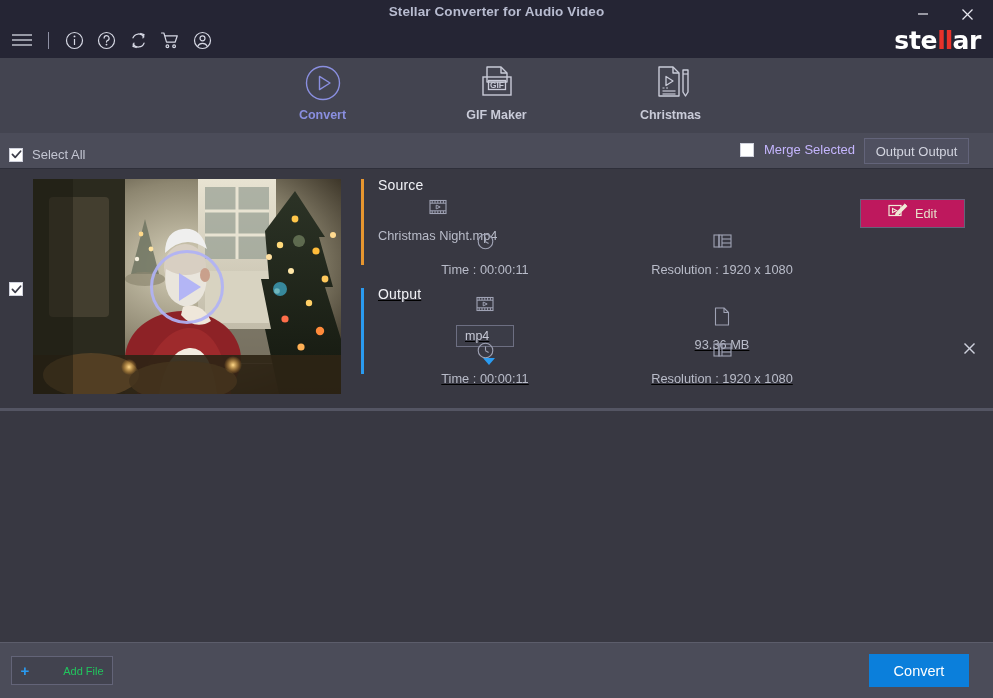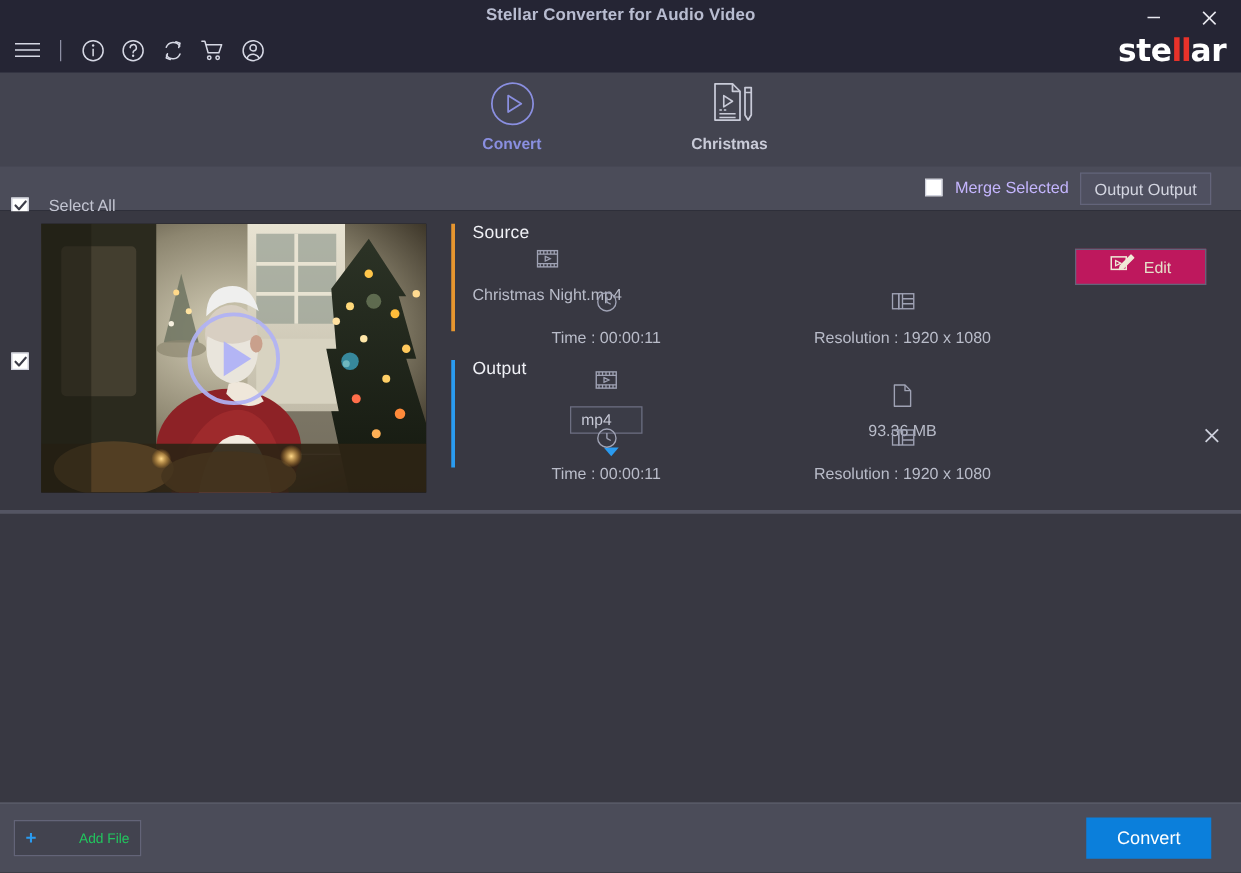--- a/index.html
+++ b/index.html
@@ -78,22 +78,22 @@
     border-bottom: 1px solid #2e2f3a;
   }
   .chk {
     width: 14px; height: 14px; background: #ffffff; border: 1px solid #cfd1dc;
     display: inline-flex; align-items: center; justify-content: center;
     flex: 0 0 auto;
   }
   .chk svg { display: block; }
   .chk.off svg { visibility: hidden; }
   .selall {
-    position: absolute; left: 9px; top: 24px;
-    display: flex; align-items: center; gap: 16px; cursor: pointer; text-align: center;
+    position: absolute; left: 9px; top: 14px;
+    display: flex; align-items: center; gap: 9px; cursor: pointer; text-align: center;
   }
   .selall .t { font-size: 13px; color: #c3c5d2; }
   .merge {
     position: absolute; right: 138px; top: 9px;
     display: flex; align-items: center; gap: 10px; cursor: pointer;
   }
   .merge .t { font-size: 13px; color: #c4b5fd; }
   .outfmt {
     position: absolute; right: 24px; top: 5px;
     width: 105px; height: 26px;
@@ -267,20 +267,32 @@
     <div class="mode active">
       <span class="glyph">
         <svg width="38" height="38" viewBox="0 0 38 38">
           <circle cx="19" cy="19" r="16.5" fill="none" stroke="currentColor" stroke-width="1.4"></circle>
           <path d="M15.5 12.4 L26 19 L15.5 25.6 Z" fill="none" stroke="currentColor" stroke-width="1.4" stroke-linejoin="round"></path>
         </svg>
       </span>
       <span class="lbl">Convert</span>
     </div>
 
+    <div class="mode">
+      <span class="glyph">
+        <svg width="40" height="38" viewBox="0 0 40 38">
+          <path d="M10 3 h14 l6 6 v9 h-20 z" fill="none" stroke="currentColor" stroke-width="1.4" stroke-linejoin="round"></path>
+          <path d="M24 3 v6 h6" fill="none" stroke="currentColor" stroke-width="1.4" stroke-linejoin="round"></path>
+          <rect x="6" y="13" width="28" height="18" fill="none" stroke="currentColor" stroke-width="1.4"></rect>
+          <rect x="11.5" y="16.5" width="17" height="9" fill="none" stroke="currentColor" stroke-width="1.3"></rect>
+          <text x="20" y="24" font-family="Liberation Sans, sans-serif" font-size="8.3" font-weight="bold" fill="currentColor" text-anchor="middle">GIF</text>
+        </svg>
+      </span>
+      <span class="lbl">GIF Maker</span>
+    </div>
 
     <div class="mode">
       <span class="glyph">
         <svg width="40" height="38" viewBox="0 0 40 38">
           <path d="M8 3 h14 l6 6 v23 h-20 z" fill="none" stroke="currentColor" stroke-width="1.4" stroke-linejoin="round"></path>
           <path d="M22 3 v6 h6" fill="none" stroke="currentColor" stroke-width="1.4" stroke-linejoin="round"></path>
           <path d="M15 12.5 L22 17 L15 21.5 Z" fill="none" stroke="currentColor" stroke-width="1.3" stroke-linejoin="round"></path>
           <line x1="11.5" y1="24" x2="17" y2="24" stroke="currentColor" stroke-width="1.2" stroke-dasharray="2 1.6"></line>
           <line x1="11.5" y1="27" x2="24.5" y2="27" stroke="currentColor" stroke-width="1.2"></line>
           <line x1="11.5" y1="30" x2="24.5" y2="30" stroke="currentColor" stroke-width="1.2"></line>
@@ -452,21 +464,21 @@
                   <line x1="9" y1="6" x2="18" y2="6" stroke="currentColor" stroke-width="1.1"></line>
                   <line x1="9" y1="10" x2="18" y2="10" stroke="currentColor" stroke-width="1.1"></line>
                   <line x1="9" y1="2" x2="9" y2="14" stroke="currentColor" stroke-width="1.1"></line>
                 </svg>
               </span>
               <span class="tx">Resolution : 1920 x 1080</span>
             </div>
           </div>
         </div>
 
-        <div class="sect out" style="margin-top:17px;">
+        <div class="sect out" style="margin-top:17px;text-decoration:underline;">
           <span class="accent"></span>
           <h3>Output</h3>
 
           <div class="field-row">
             <div class="fld w1">
               <span class="ic">
                 <svg width="18" height="16" viewBox="0 0 18 16">
                   <rect x="1" y="1.5" width="16" height="13" fill="none" stroke="currentColor" stroke-width="1.1"></rect>
                   <line x1="1" y1="4.2" x2="17" y2="4.2" stroke="currentColor" stroke-width="1"></line>
                   <line x1="1" y1="11.8" x2="17" y2="11.8" stroke="currentColor" stroke-width="1"></line>

